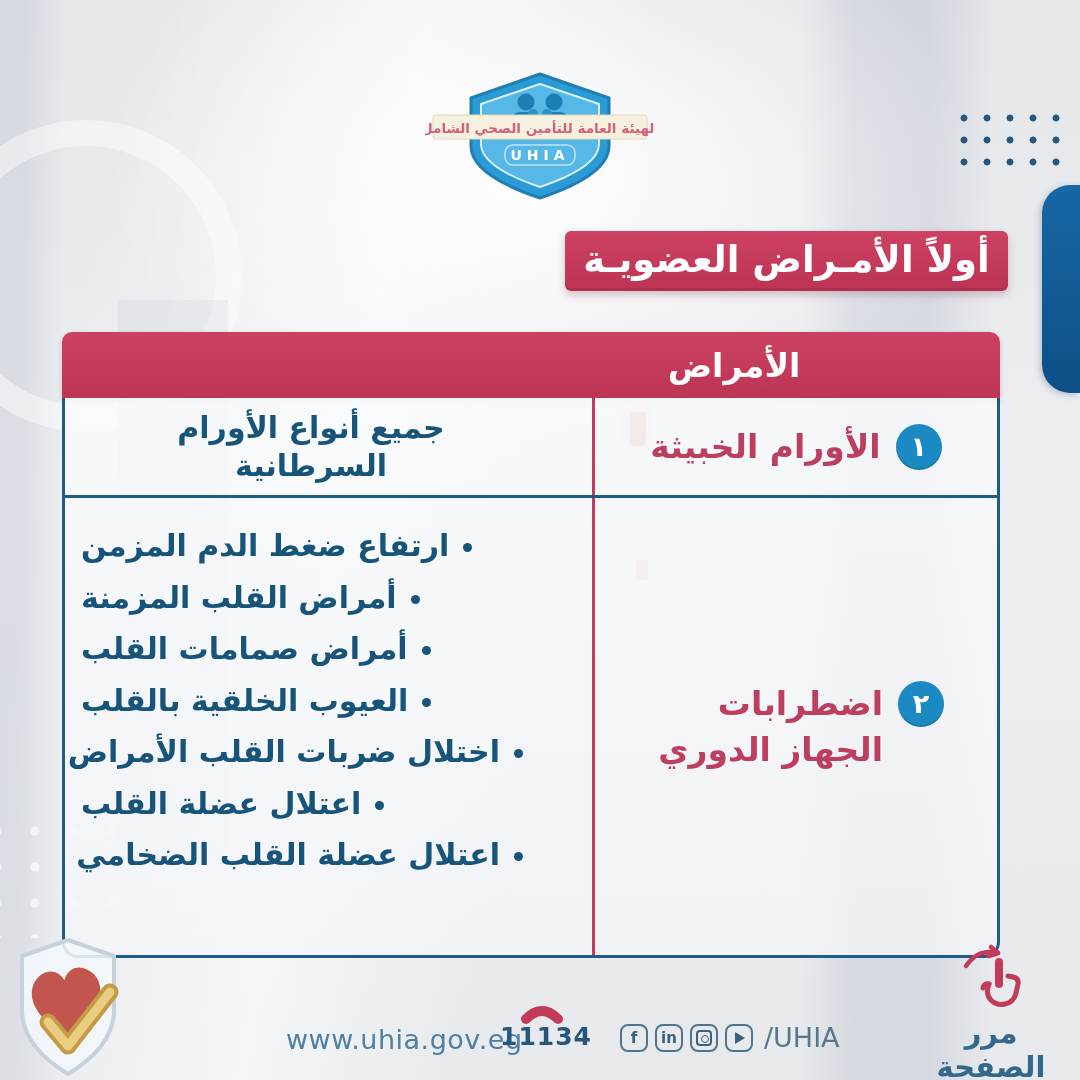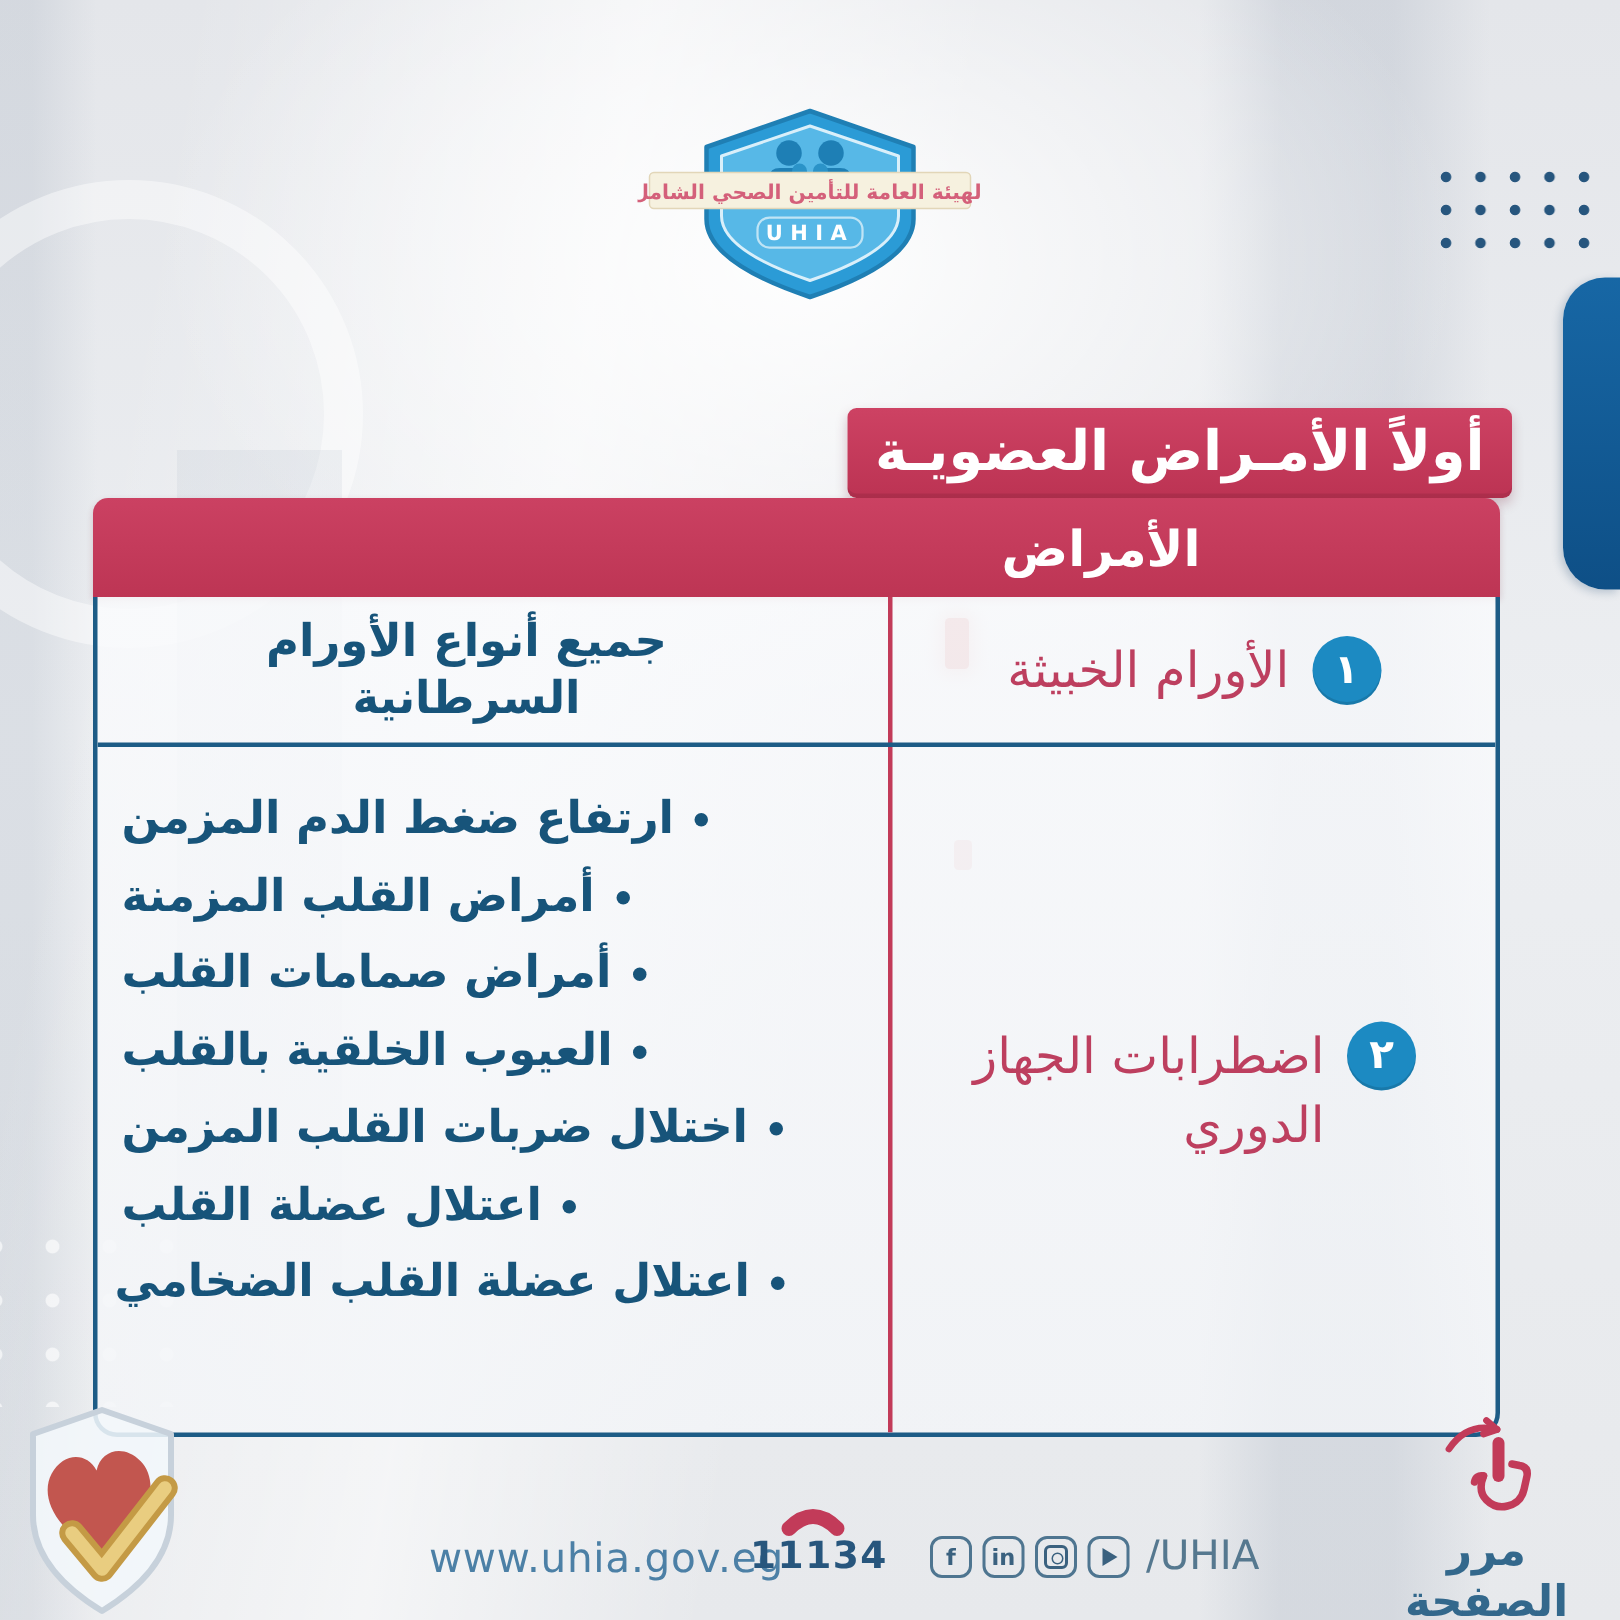--- a/index.html
+++ b/index.html
@@ -31,21 +31,21 @@
     box-shadow:-2px 2px 6px rgba(30,70,110,.25);}
 
   
   .logo{position:absolute;left:425px;top:58px;width:230px;height:150px;}
   .logo svg{display:block;width:100%;height:100%;}
 
   
   .banner{position:absolute;right:72px;top:231px;width:443px;height:60px;border-radius:6px;
     background:linear-gradient(180deg,#cd4263,#bc3353);
     box-shadow:0 4px 8px rgba(120,30,55,.25), inset 0 -3px 0 rgba(0,0,0,.08);
-    display:flex;align-items:center;justify-content:center;margin-top:41px;}
+    display:flex;align-items:center;justify-content:center;}
   .banner span{color:#fff;font-size:37px;font-weight:700;letter-spacing:0;line-height:1;padding-bottom:4px;}
 
   
   .table{position:absolute;left:62px;top:332px;width:938px;height:626px;}
   .thead{display:flex;height:66px;background:linear-gradient(180deg,#cb4162,#bd3554);
     border-radius:10px 10px 0 0;box-shadow:0 2px 5px rgba(120,30,55,.2);}
   .th{display:flex;align-items:center;justify-content:center;color:#fff;font-size:33px;font-weight:700;padding-left:48px;}
   .th-class{width:406px;}
   .th-dis{width:532px;}
   .tbody{position:absolute;left:0;right:0;top:66px;bottom:0;
@@ -53,21 +53,21 @@
     background:linear-gradient(180deg,rgba(250,251,253,.80),rgba(243,245,248,.80));overflow:hidden;}
   .vdivider{position:absolute;top:0;bottom:0;right:402px;width:3px;background:#c23b59;}
   .hdivider{position:absolute;left:0;right:0;top:97px;height:3px;background:#1d5c86;}
   .cell-class{position:absolute;right:0;width:402px;display:flex;align-items:center;justify-content:center;gap:15px;}
   .cell-dis{position:absolute;left:0;width:492px;display:flex;align-items:center;justify-content:center;}
   .r1{top:0;height:97px;}
   .r2{top:100px;height:457px;}
   .badge{flex:0 0 auto;width:46px;height:46px;border-radius:50%;background:#1c8ac2;color:#fff;
     display:flex;align-items:center;justify-content:center;font-size:27px;font-weight:700;
     box-shadow:inset 0 -2px 0 rgba(0,0,0,.12);}
-  .class-label{color:#bd3f5f;font-size:33px;font-weight:400;line-height:46px;}
+  .class-label{color:#bd3f5f;font-size:33px;font-weight:700;line-height:46px;}
   .class-wrap{display:flex;align-items:flex-start;gap:15px;}
   .class-wrap .class-label{max-width:235px;text-align:right;}
   .dis-single{width:370px;text-align:center;color:#17547a;font-size:30px;font-weight:700;line-height:38px;}
   .dis-list{position:absolute;top:22px;right:34px;left:16px;margin:0;padding:0;list-style:none;}
   .dis-list li{color:#17547a;font-size:30px;font-weight:700;line-height:51.5px;text-align:left;white-space:nowrap;}
   .dis-list li::before{content:"";display:inline-block;width:9px;height:9px;border-radius:50%;
     background:#17547a;margin-inline-end:14px;vertical-align:middle;}
 
   
   .heart-shield{position:absolute;left:2px;top:934px;width:136px;height:146px;}
@@ -143,21 +143,21 @@
           <span class="badge">٢</span>
           <span class="class-label">اضطرابات الجهاز الدوري</span>
         </div>
       </div>
       <div class="cell-dis r2">
         <ul class="dis-list">
           <li>ارتفاع ضغط الدم المزمن</li>
           <li>أمراض القلب المزمنة</li>
           <li>أمراض صمامات القلب</li>
           <li>العيوب الخلقية بالقلب</li>
-          <li>اختلال ضربات القلب المزمن</li>
+          <li>اختلال ضربات القلب الأمراض</li>
           <li>اعتلال عضلة القلب</li>
           <li>اعتلال عضلة القلب الضخامي</li>
         </ul>
       </div>
     </div>
   </div>
 
   <div class="heart-shield">
     <svg viewBox="0 0 136 146">
       <path d="M66,6 L112,22 V76 Q112,112 66,140 Q20,112 20,76 V22 Z" fill="rgba(243,247,251,0.88)" stroke="#c7d1db" stroke-width="4" stroke-linejoin="round"></path>

